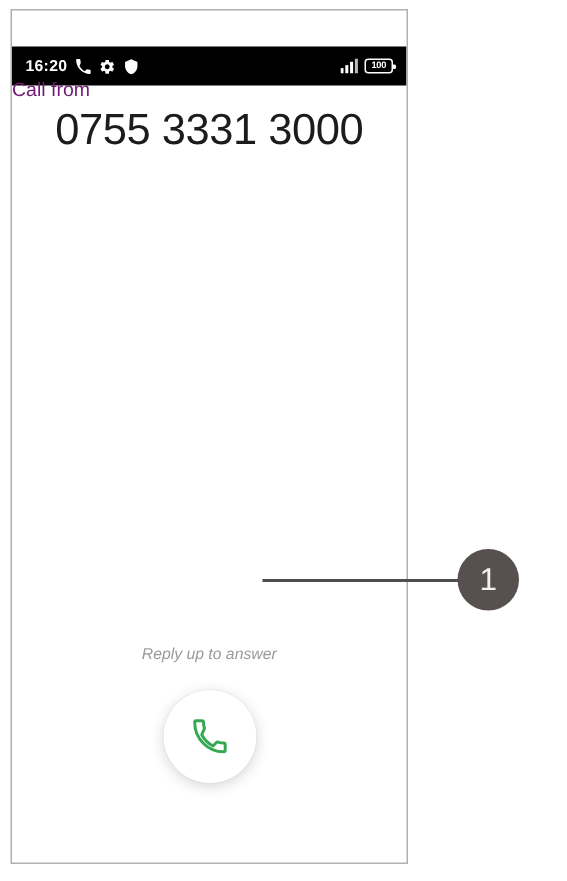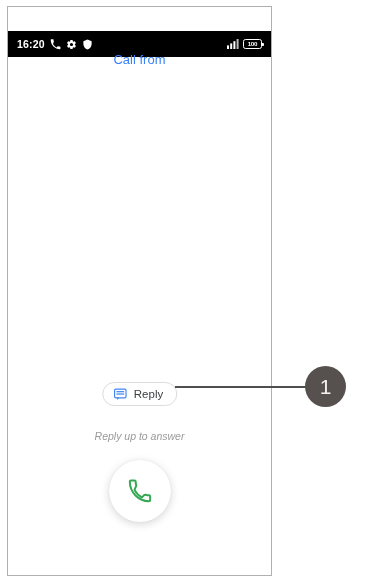--- a/index.html
+++ b/index.html
@@ -93,23 +93,22 @@
     line-height: 1;
     letter-spacing: -0.2px;
   }
 
   
   #call-from-label {
     position: absolute;
     top: 45px;
     left: 0;
     width: 100%;
-    text-align: center;
     font-size: 13px;
-    color: #3b82f6;
+    color: #701a75;
   }
   #caller-number {
     position: absolute;
     top: 64px;
     left: 0;
     width: 100%;
     text-align: center;
     font-size: 29px;
     color: #1c1c1c;
     letter-spacing: -0.3px;
@@ -232,32 +231,22 @@
         </svg>
       </span>
       <span class="status-icon battery-box">
         <span id="battery-level">100</span>
       </span>
     </div>
   </div>
 
   <div id="call-from-label">Call from</div>
 
-
-  <div id="reply-button">
-    <span class="status-icon">
-      <svg width="14" height="14" viewBox="0 0 24 24">
-        <rect x="2.2" y="3.6" width="19.6" height="15" rx="2.2" fill="none" stroke="#4285f4" stroke-width="2"></rect>
-        <rect x="5.4" y="7" width="13.2" height="2.1" fill="#4285f4"></rect>
-        <rect x="5.4" y="11" width="13.2" height="2.1" fill="#4285f4"></rect>
-        <path d="M6.6 18.4 L6.6 22.2 L10.4 18.4 Z" fill="#4285f4"></path>
-      </svg>
-    </span>
-    <span id="reply-label">Reply</span>
-  </div>
+  <div id="caller-number">0755 3331 3000</div>
+
 
   <div id="swipe-hint">Reply up to answer</div>
 
   <div id="answer-button">
     <span class="status-icon">
       <svg width="25" height="25" viewBox="0 0 24 24">
         <path fill="none" stroke="#34a853" stroke-width="1.9" stroke-linejoin="round" stroke-linecap="round" d="M7.2 10.4c1.6 3.1 4.1 5.6 7.2 7.2l2.2-2.2c.3-.3.7-.4 1.1-.3 1.1.4 2.3.6 3.5.6.5 0 1 .4 1 1v3.6c0 .6-.5 1-1 1C11.1 21.3 2.7 12.9 2.7 2.5c0-.6.4-1 1-1h3.6c.6 0 1 .4 1 1 0 1.2.2 2.4.6 3.5.1.4 0 .8-.3 1.1L7.2 10.4z"></path>
       </svg>
     </span>
   </div>

